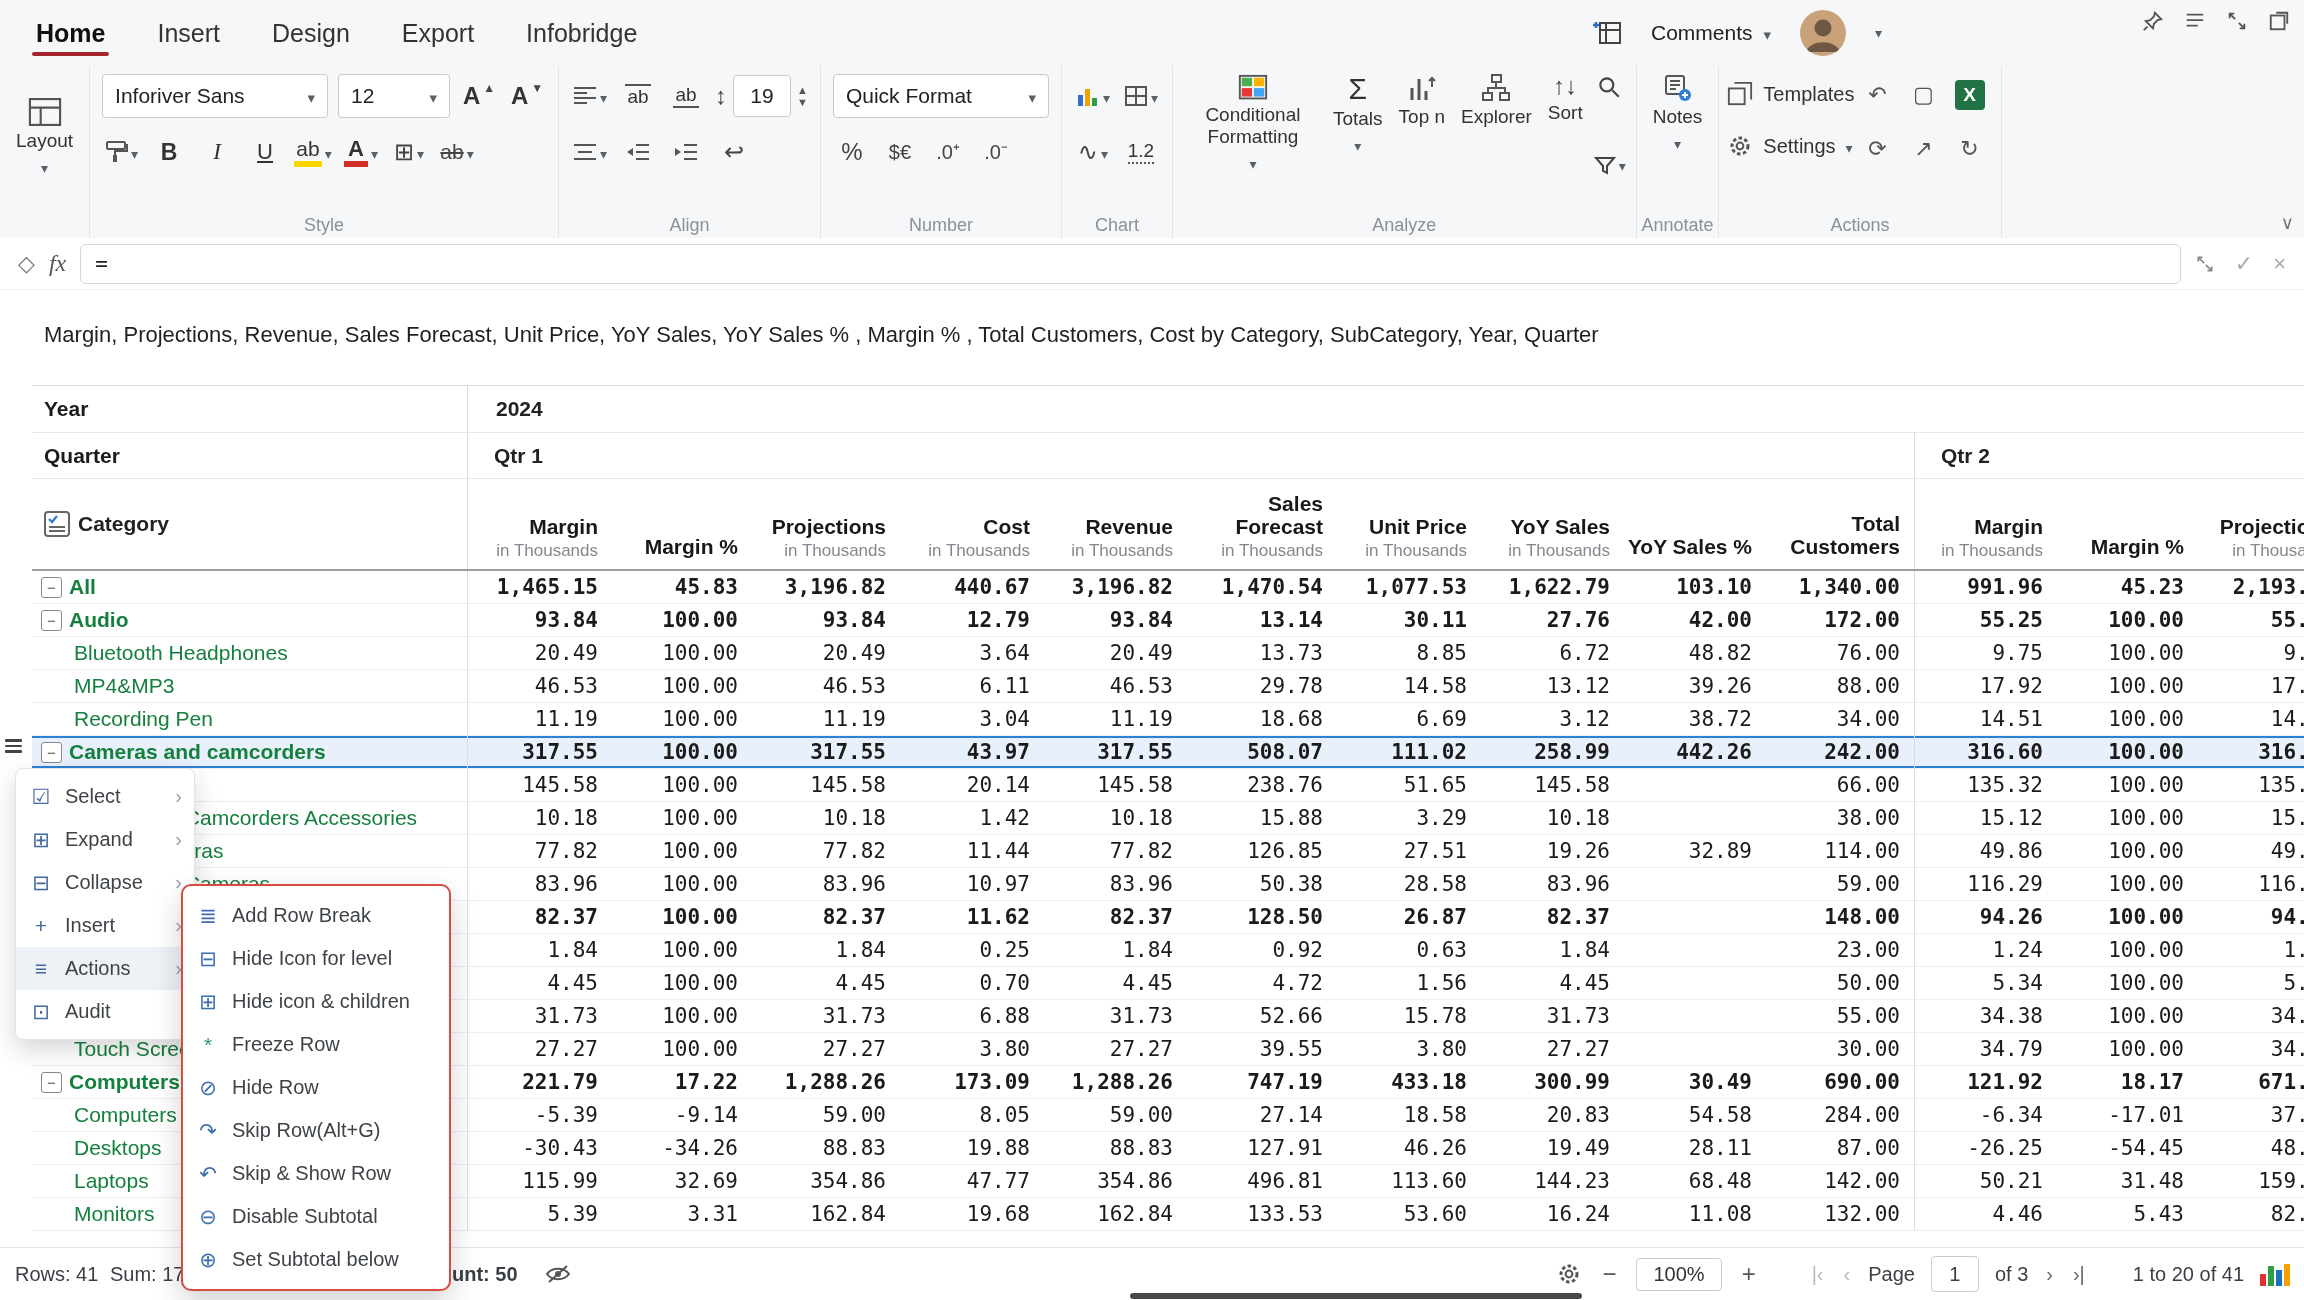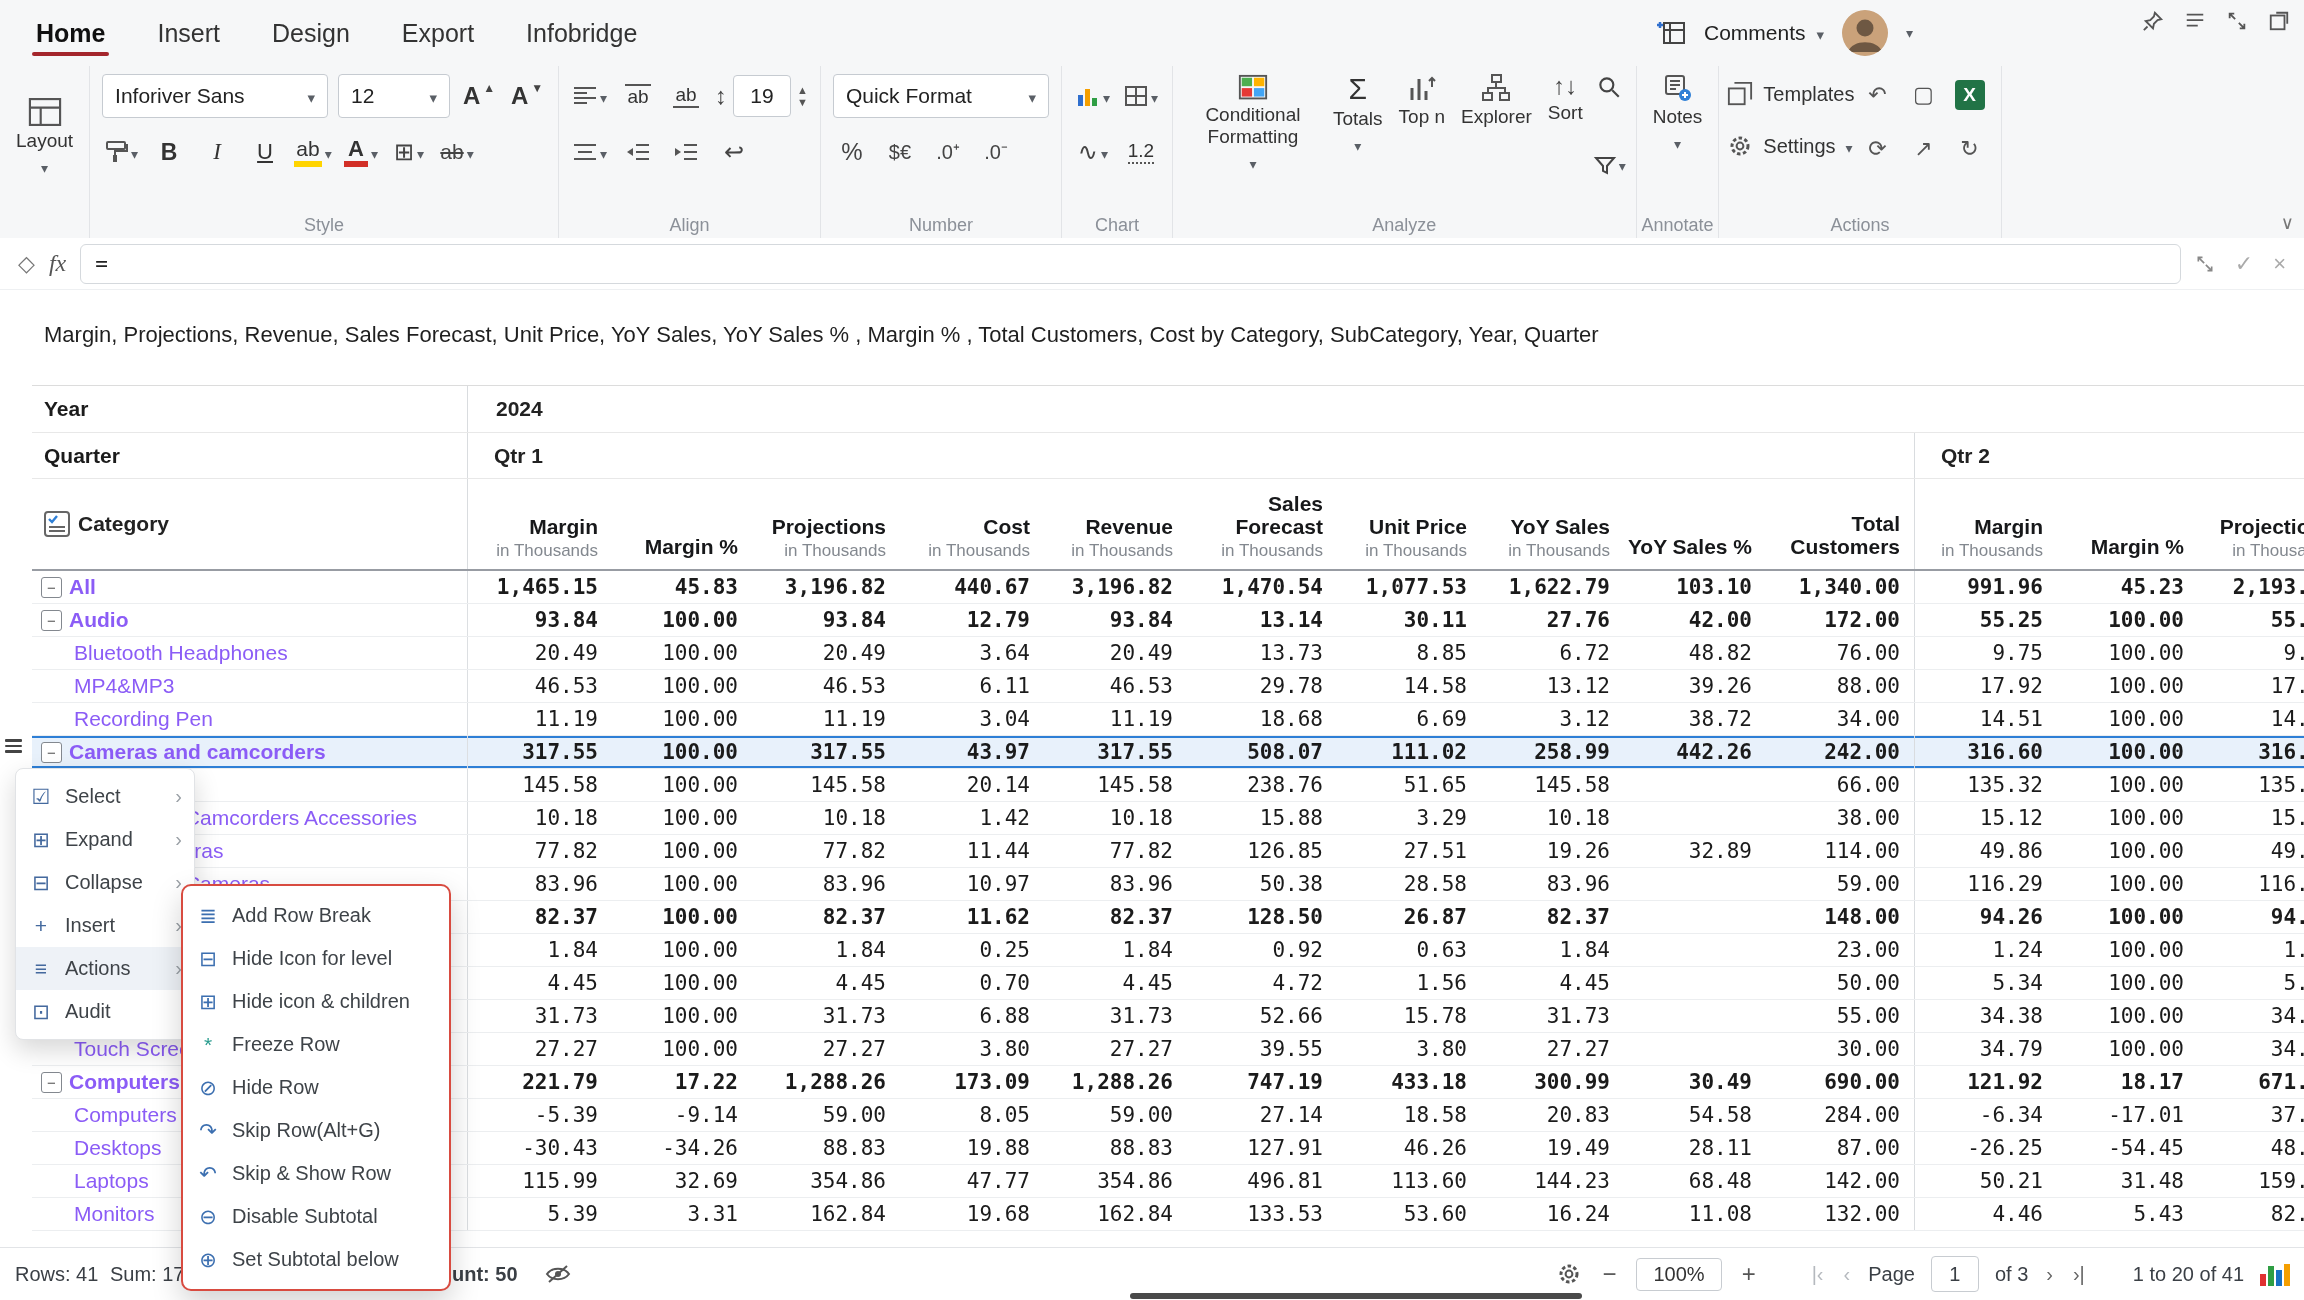--- a/index.html
+++ b/index.html
@@ -5,21 +5,21 @@
   html,body{margin:0;padding:0;background:#e9e9e9;font-family:"Liberation Sans",sans-serif;}
   #app{position:relative;width:2304px;height:1300px;background:#fff;overflow:hidden;color:#222;}
 
   
   .tabs-row{position:absolute;top:0;left:0;right:0;height:66px;background:#f6f7f8;}
   .tabs{position:absolute;left:10px;top:0;height:66px;display:flex;align-items:center;}
   .tab{font-size:25px;color:#333;margin:0 24px;padding:12px 2px;position:relative;white-space:nowrap;cursor:default;}
   .tab.active{font-weight:bold;color:#101010;}
   .tab.active::after{content:"";position:absolute;left:-2px;right:-2px;bottom:4px;height:4px;background:#a4262c;border-radius:2px;}
   .mc-btn{position:absolute;left:1038px;top:10px;height:46px;display:flex;align-items:center;gap:10px;background:#fff;border:1px solid #c9ced4;border-radius:5px;padding:0 16px;font-size:21px;color:#222;}
-  .top-right{position:absolute;left:1656px;top:8px;height:50px;display:flex;align-items:center;gap:18px;}
+  .top-right{position:absolute;left:1592px;top:8px;height:50px;display:flex;align-items:center;gap:29px;}
   .comments-btn{display:flex;align-items:center;gap:8px;font-size:21px;color:#222;}
   .avatar{width:46px;height:46px;border-radius:50%;overflow:hidden;background:#d8c3ae;}
   .corner-icons{position:absolute;right:14px;top:10px;display:flex;align-items:center;gap:20px;color:#555;}
   .chev::after{content:"▾";font-size:15px;color:#5a5f66;margin-left:3px;}
   .chev-plain::after{content:"▾";font-size:14px;color:#5a5f66;}
 
   
   .ribbon{position:absolute;top:66px;left:0;right:0;height:172px;background:#f6f7f8;border-bottom:1px solid #dfe1e4;display:flex;}
   .rgroup{position:relative;border-right:1px solid #e2e4e7;padding:2px 8px 24px;flex:0 0 auto;}
   .rgroup-label{position:absolute;bottom:2px;left:0;right:0;text-align:center;font-size:18px;color:#8b9098;}
@@ -76,21 +76,21 @@
   .cat-head{height:100%;display:flex;flex-direction:row;align-items:center;gap:8px;padding-left:12px;border-right:1px solid #d9dcdf;font-weight:bold;font-size:21px;box-sizing:border-box;align-self:stretch;}
   .col-head{display:flex;flex-direction:column;justify-content:flex-end;text-align:right;padding:0 14px 8px 0;height:100%;box-sizing:border-box;}
   .col-head .ct{font-weight:bold;font-size:21px;color:#17181a;line-height:1.12;}
   .col-head .cs{font-size:17px;color:#83888f;margin-top:2px;}
   .q2-col{border-left:1px solid #d9dcdf;height:100%;display:flex;}
   .col-head.q2-col{display:flex;}
   .trow{height:32px;border-bottom:1px solid #eceef0;background:#fff;}
   .trow.selected{background:#e8f1fb;box-shadow:inset 0 2px 0 #2e7fd6, inset 0 -2px 0 #2e7fd6;}
   .tlabel{height:100%;display:flex;align-items:center;gap:7px;padding-left:9px;border-right:1px solid #dcdfe2;box-sizing:border-box;overflow:hidden;white-space:nowrap;}
   .collapse-box{flex:0 0 auto;width:21px;height:21px;border:1.5px solid #83888f;border-radius:3px;display:flex;align-items:center;justify-content:center;font-size:15px;color:#555;background:#fff;box-sizing:border-box;}
-  .lab-text{font-size:21px;color:#8b5cf6;}
+  .lab-text{font-size:21px;color:#15803d;}
   .lab-text.lvl1{margin-left:33px;}
   .trow.bold .lab-text{font-weight:bold;}
   .tcell{font-family:"DejaVu Sans Mono",monospace;font-size:21px;color:#1b1b1b;text-align:right;padding-right:14px;height:100%;display:flex;align-items:center;justify-content:flex-end;box-sizing:border-box;}
   .trow.bold .tcell{font-weight:bold;}
   .tcell.q2-col{justify-content:flex-end;}
 
   
   .status-bar{position:absolute;left:0;right:0;bottom:0;height:52px;background:#fff;border-top:1px solid #e2e4e7;font-size:20px;color:#3a3f45;}
   .sb-abs{position:absolute;top:50%;transform:translateY(-50%);white-space:nowrap;}
   .sb-right{position:absolute;right:14px;top:0;height:52px;display:flex;align-items:center;gap:16px;}

